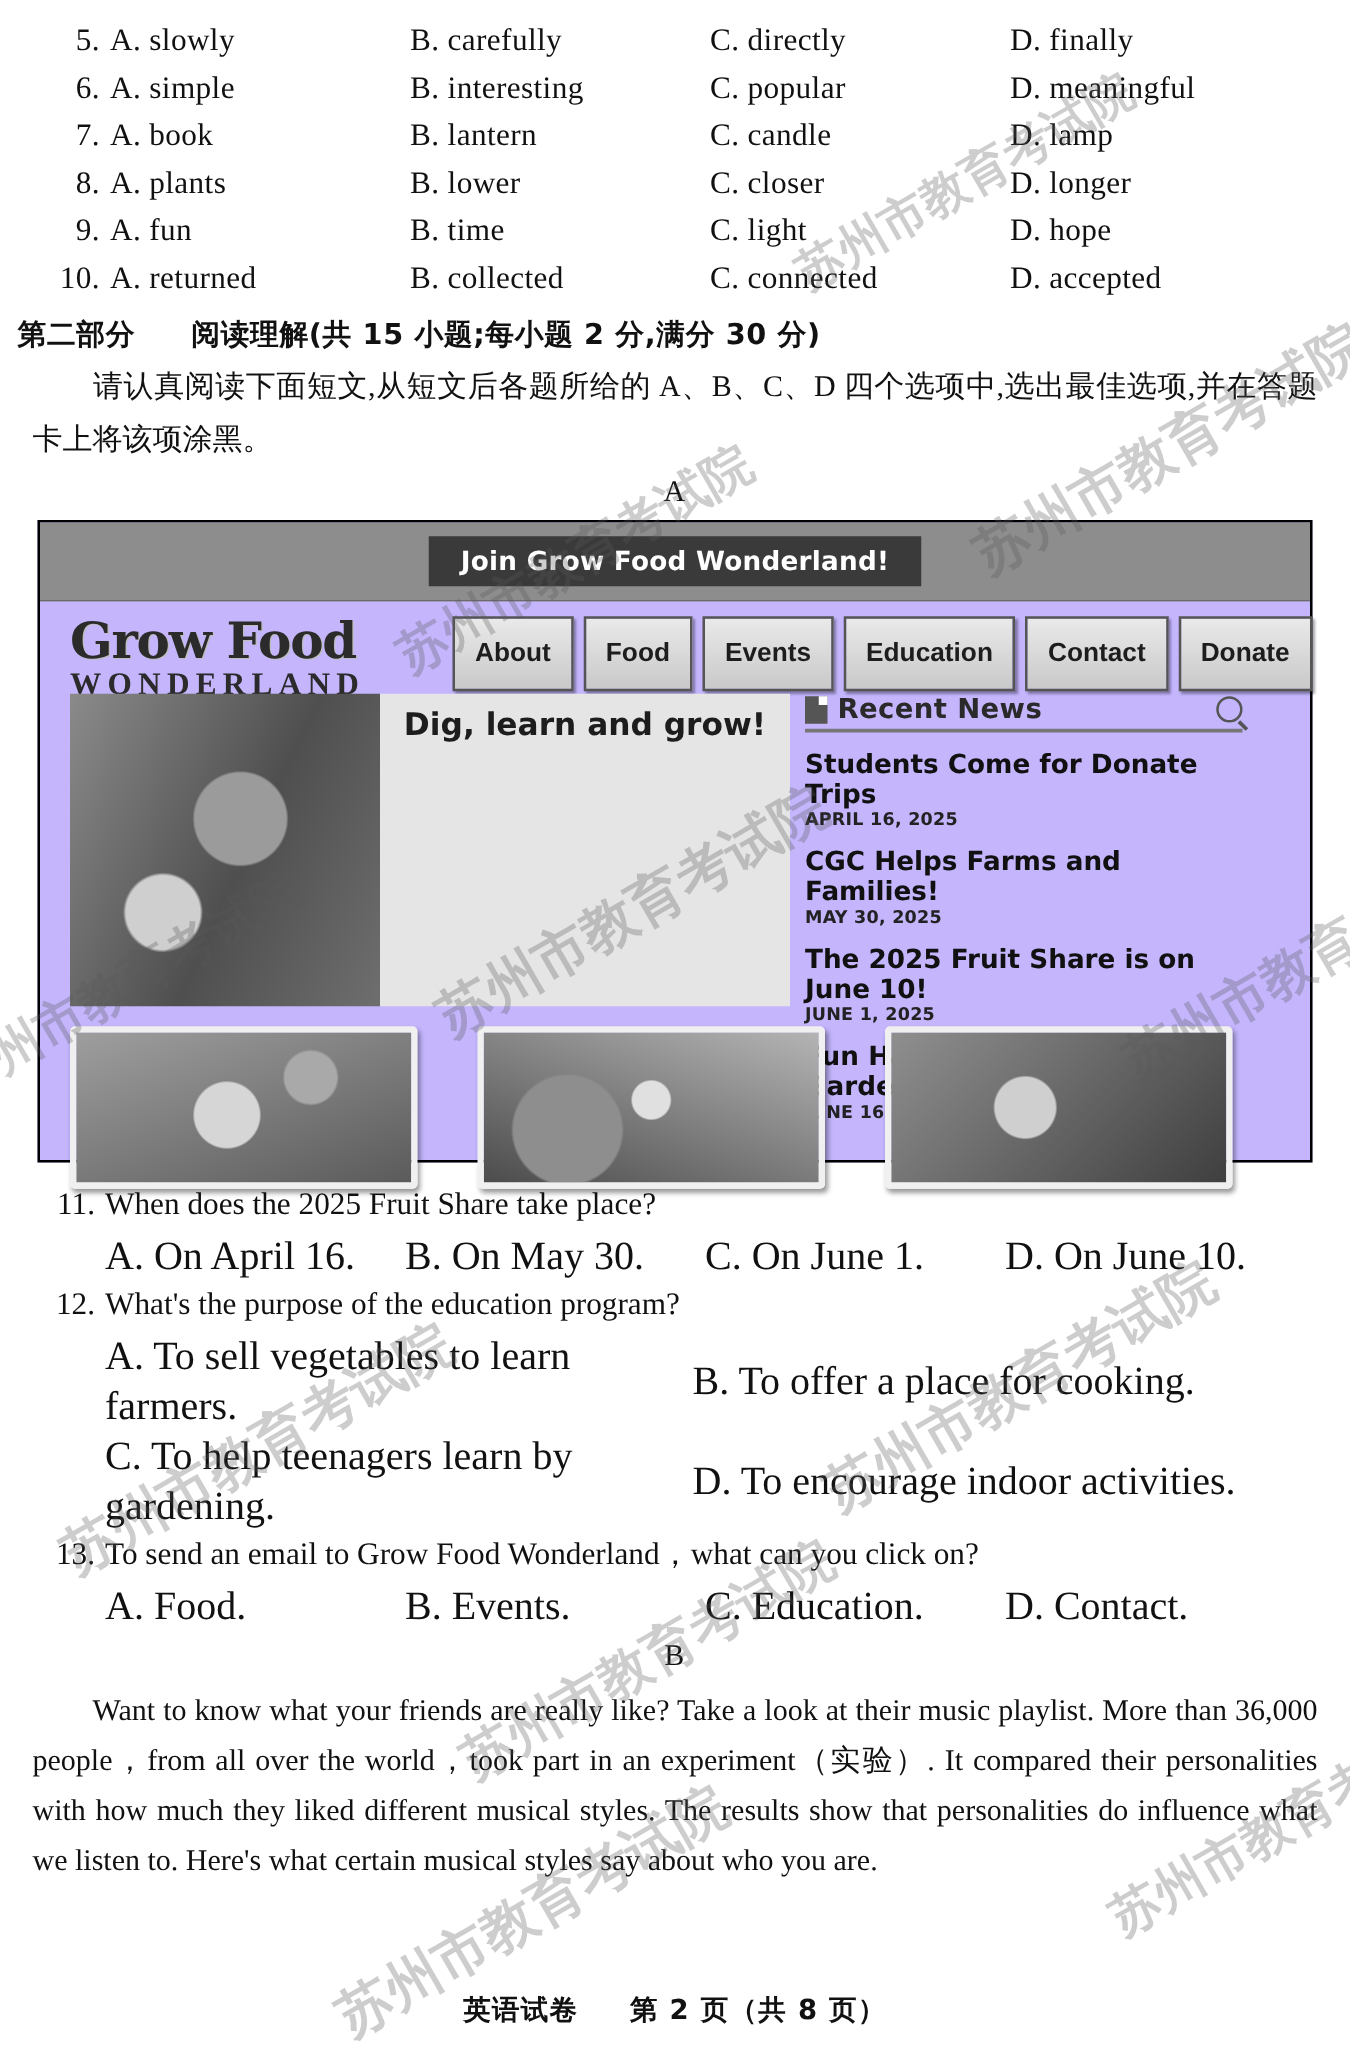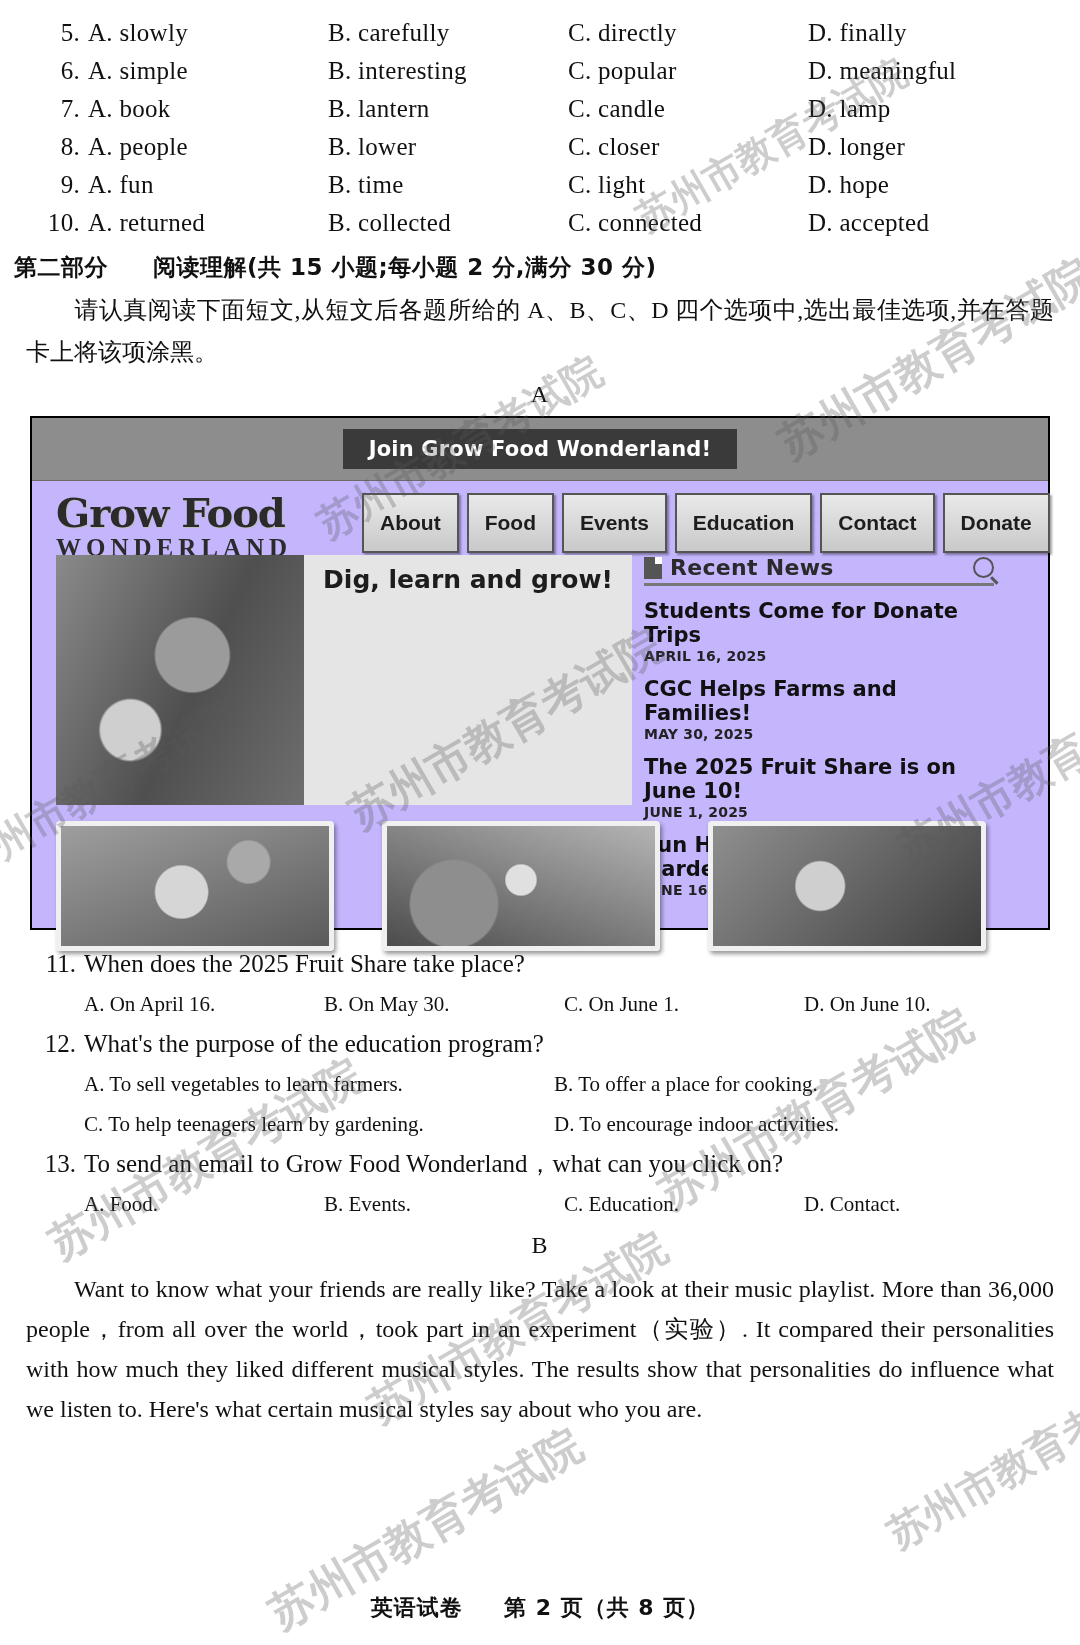--- a/index.html
+++ b/index.html
@@ -230,21 +230,21 @@
   }
 
   
   .qs { margin:14px 26px 0 26px; }
   .q {
     font-size:25px; line-height:40px;
     display:flex; align-items:baseline;
   }
   .q .qn { width:50px; text-align:right; padding-right:8px; }
   .q .qt { flex:1; }
-  .choices { display:flex; font-size:21px; line-height:40px; padding-left:58px;align-items:center; }
+  .choices { display:flex; font-size:32px; line-height:40px; padding-left:58px;align-items:center; }
   .choices .ch { }
   .choices.four .ch { width:240px; }
   .choices.two .ch { width:470px; }
 
   
   .passage {
     margin:10px 26px 0 26px;
     font-size:24px;
     line-height:40px;
     text-align:justify;
@@ -284,21 +284,21 @@
     </div>
     <div class="optrow">
       <span class="num">7.</span>
       <span class="cell">A. book</span>
       <span class="cell">B. lantern</span>
       <span class="cell">C. candle</span>
       <span class="cell c4">D. lamp</span>
     </div>
     <div class="optrow">
       <span class="num">8.</span>
-      <span class="cell">A. people</span>
+      <span class="cell">A. plants</span>
       <span class="cell">B. lower</span>
       <span class="cell">C. closer</span>
       <span class="cell c4">D. longer</span>
     </div>
     <div class="optrow">
       <span class="num">9.</span>
       <span class="cell">A. fun</span>
       <span class="cell">B. time</span>
       <span class="cell">C. light</span>
       <span class="cell c4">D. hope</span>

